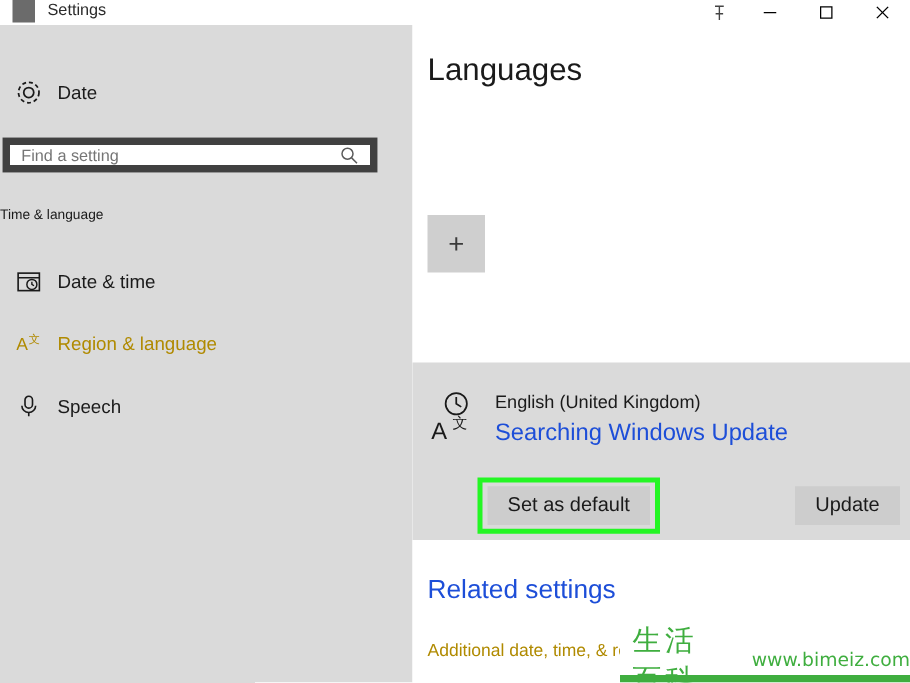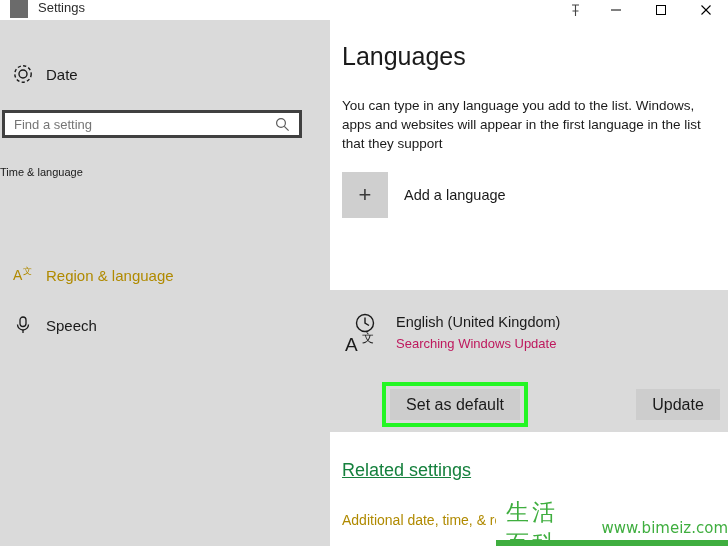--- a/index.html
+++ b/index.html
@@ -92,21 +92,21 @@
   .side-home .lbl {
     font-size: 15px;
     color: #1a1a1a;
   }
   .search-box {
     position: absolute;
     left: 2px; top: 90px;
     width: 300px;
     height: 28px;
     background: #ffffff;
-    border: 3px solid #404040;
+    border: 6px solid #404040;
     display: flex;
     align-items: center;
     box-sizing: border-box;
   }
   .search-box input {
     border: none;
     outline: none;
     font-size: 13px;
     color: #5b5b5b;
     background: transparent;
@@ -208,22 +208,22 @@
   }
   .lang-name {
     position: absolute;
     left: 66px; top: 24px;
     font-size: 14.5px;
     color: #1a1a1a;
   }
   .lang-status {
     position: absolute;
     left: 66px; top: 46px;
-    font-size: 13px;
-    color: #be185d;
+    font-size: 19px;
+    color: #1d4ed8;
   }
   .btn {
     position: absolute;
     height: 31px;
     background: #cdcdcd;
     border: none;
     font-size: 16px;
     color: #1a1a1a;
     font-family: "Liberation Sans", sans-serif;
     display: flex;
@@ -238,23 +238,22 @@
     position: absolute;
     left: 52px; top: 92px;
     width: 146px; height: 45px;
     border: 4px solid #24f624;
     box-sizing: border-box;
     pointer-events: none;
   }
   .related-title {
     position: absolute;
     left: 12px; top: 440px;
-    font-size: 18px;
-    color: #15803d;
-    text-decoration: underline;
+    font-size: 21px;
+    color: #1d4ed8;
   }
   .related-link {
     position: absolute;
     left: 12px; top: 492px;
     font-size: 14px;
     color: #b08a00;
   }
   
   .watermark {
     position: absolute;
@@ -334,20 +333,31 @@
       <span class="mag">
         <svg width="15" height="15" viewBox="0 0 15 15">
           <circle cx="6" cy="6" r="4.4" fill="none" stroke="#5b5b5b" stroke-width="1.2"></circle>
           <line x1="9.3" y1="9.3" x2="13.6" y2="13.6" stroke="#5b5b5b" stroke-width="1.2"></line>
         </svg>
       </span>
     </div>
 
     <div class="group-title">Time &amp; language</div>
 
+    <div class="nav-item nav-date">
+      <span class="ico">
+        <svg width="20" height="20" viewBox="0 0 20 20">
+          <rect x="1.5" y="3.5" width="17" height="14" fill="none" stroke="#1a1a1a" stroke-width="1.3"></rect>
+          <line x1="1.5" y1="7.2" x2="18.5" y2="7.2" stroke="#1a1a1a" stroke-width="1.3"></line>
+          <circle cx="12.5" cy="12.5" r="4" fill="#dadada" stroke="#1a1a1a" stroke-width="1.2"></circle>
+          <path d="M12.5 10.3 L12.5 12.5 L14.2 13.6" stroke="#1a1a1a" stroke-width="1.1" fill="none"></path>
+        </svg>
+      </span>
+      <span class="lbl">Date &amp; time</span>
+    </div>
 
     <div class="nav-item nav-region selected">
       <span class="ico">
         <svg width="20" height="20" viewBox="0 0 20 20">
           <text x="0" y="15" font-family="Liberation Sans, sans-serif" font-size="14" fill="#b08a00">A</text>
           <text x="10" y="9" font-family="DejaVu Sans, sans-serif" font-size="9" fill="#b08a00">文</text>
         </svg>
       </span>
       <span class="lbl">Region &amp; language</span>
     </div>
@@ -360,27 +370,25 @@
           <line x1="10" y1="15" x2="10" y2="18" stroke="#1a1a1a" stroke-width="1.3"></line>
         </svg>
       </span>
       <span class="lbl">Speech</span>
     </div>
   </div>
 
   <div class="content">
 
     <div class="h1">Languages</div>
-    <div class="desc">You can type in any language you add to the list. Windows, apps and websites will appear in the first language in the list that they support</div>
 
     <div class="add-row">
       <div class="plus-box">
         <span class="plus">+</span>
       </div>
-      <div class="add-label">Add a language</div>
     </div>
 
     <div class="lang-card">
       <span class="lang-icon">
         <svg width="42" height="42" viewBox="0 0 42 42">
           <circle cx="21" cy="11" r="8.5" fill="none" stroke="#1a1a1a" stroke-width="1.4"></circle>
           <path d="M21 5.5 L21 11 L25 13.5" stroke="#1a1a1a" stroke-width="1.4" fill="none"></path>
           <text x="1" y="39" font-family="Liberation Sans, sans-serif" font-size="19" fill="#1a1a1a">A</text>
           <text x="18" y="30" font-family="DejaVu Sans, sans-serif" font-size="12" fill="#1a1a1a">文</text>
         </svg>

